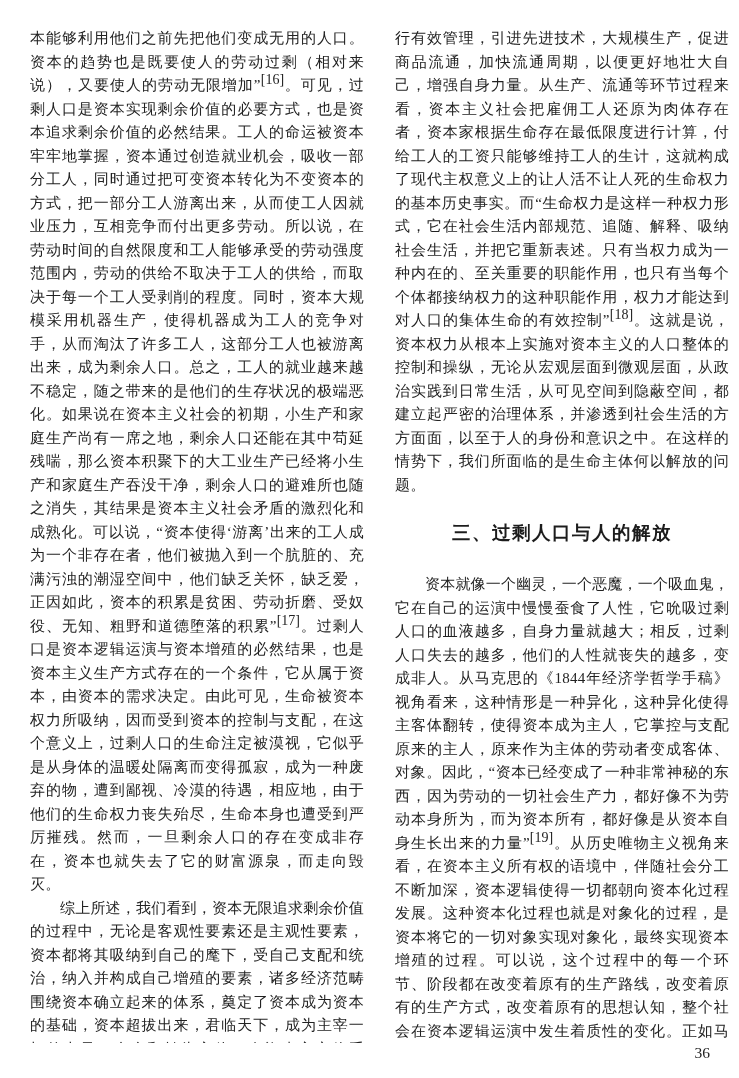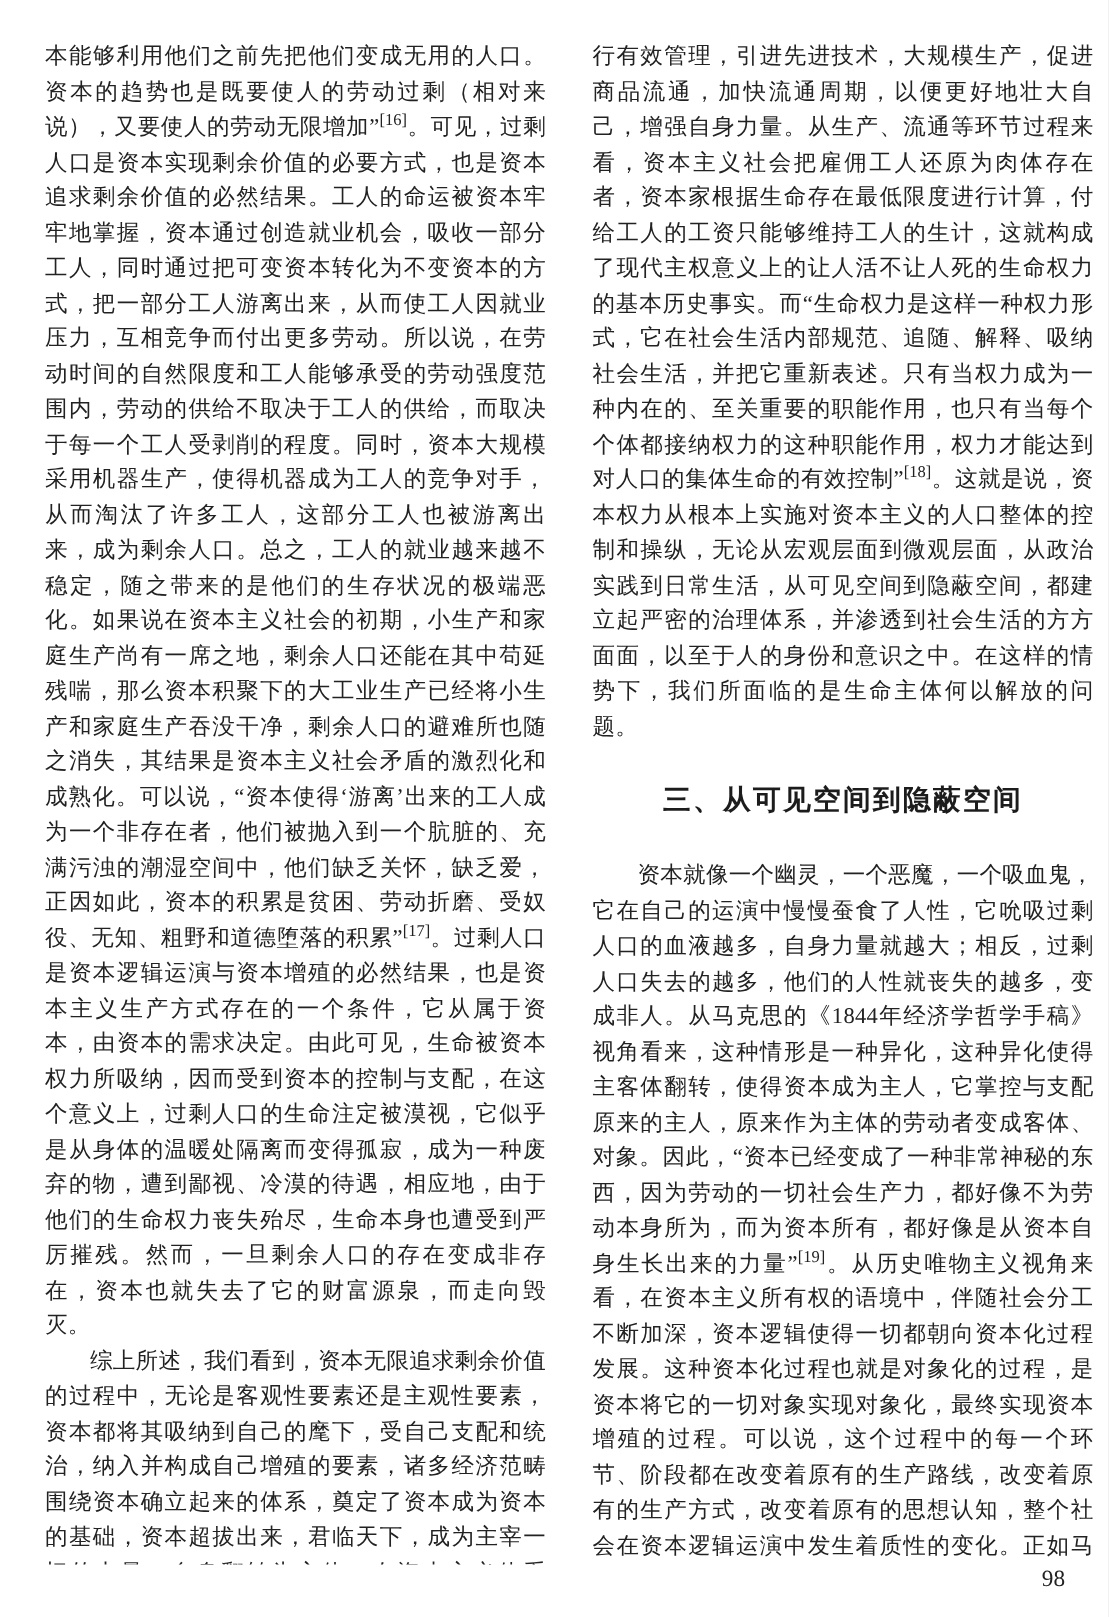--- a/index.html
+++ b/index.html
@@ -29,21 +29,21 @@
     margin: 0;
     font-size: 15px;
     line-height: 23.5px;
     text-align: justify;
     text-justify: inter-ideograph;
     letter-spacing: 0.2px;
     word-break: break-all;
   }
   .para.indent { text-indent: 2em; }
   sup.ref {
-    font-size: 11px;
+    font-size: 14px;
     line-height: 0;
     letter-spacing: 0;
     vertical-align: super;
     margin-top: 32px;
   }
   h3.section-heading {
     margin: 23px 0 27px 0;
     font-family: "Liberation Sans", "DejaVu Sans", sans-serif;
     font-weight: bold;
     font-size: 18.5px;
@@ -63,17 +63,17 @@
 </head>
 <body>
 
 <div class="page">
   <div class="column column-left">
       <p class="para">本能够利用他们之前先把他们变成无用的人口。资本的趋势也是既要使人的劳动过剩（相对来说），又要使人的劳动无限增加”<sup class="ref">[16]</sup>。可见，过剩人口是资本实现剩余价值的必要方式，也是资本追求剩余价值的必然结果。工人的命运被资本牢牢地掌握，资本通过创造就业机会，吸收一部分工人，同时通过把可变资本转化为不变资本的方式，把一部分工人游离出来，从而使工人因就业压力，互相竞争而付出更多劳动。所以说，在劳动时间的自然限度和工人能够承受的劳动强度范围内，劳动的供给不取决于工人的供给，而取决于每一个工人受剥削的程度。同时，资本大规模采用机器生产，使得机器成为工人的竞争对手，从而淘汰了许多工人，这部分工人也被游离出来，成为剩余人口。总之，工人的就业越来越不稳定，随之带来的是他们的生存状况的极端恶化。如果说在资本主义社会的初期，小生产和家庭生产尚有一席之地，剩余人口还能在其中苟延残喘，那么资本积聚下的大工业生产已经将小生产和家庭生产吞没干净，剩余人口的避难所也随之消失，其结果是资本主义社会矛盾的激烈化和成熟化。可以说，“资本使得‘游离’出来的工人成为一个非存在者，他们被抛入到一个肮脏的、充满污浊的潮湿空间中，他们缺乏关怀，缺乏爱，正因如此，资本的积累是贫困、劳动折磨、受奴役、无知、粗野和道德堕落的积累”<sup class="ref">[17]</sup>。过剩人口是资本逻辑运演与资本增殖的必然结果，也是资本主义生产方式存在的一个条件，它从属于资本，由资本的需求决定。由此可见，生命被资本权力所吸纳，因而受到资本的控制与支配，在这个意义上，过剩人口的生命注定被漠视，它似乎是从身体的温暖处隔离而变得孤寂，成为一种废弃的物，遭到鄙视、冷漠的待遇，相应地，由于他们的生命权力丧失殆尽，生命本身也遭受到严厉摧残。然而，一旦剩余人口的存在变成非存在，资本也就失去了它的财富源泉，而走向毁灭。</p>
       <p class="para indent">综上所述，我们看到，资本无限追求剩余价值的过程中，无论是客观性要素还是主观性要素，资本都将其吸纳到自己的麾下，受自己支配和统治，纳入并构成自己增殖的要素，诸多经济范畴围绕资本确立起来的体系，奠定了资本成为资本的基础，资本超拔出来，君临天下，成为主宰一切的力量，自身翻转为主体。在资本主义体系中，资本为了保持自身的统治地位，保持大量的雇佣工人，对他们进</p>
     </div>
   <div class="column column-right">
       <p class="para">行有效管理，引进先进技术，大规模生产，促进商品流通，加快流通周期，以便更好地壮大自己，增强自身力量。从生产、流通等环节过程来看，资本主义社会把雇佣工人还原为肉体存在者，资本家根据生命存在最低限度进行计算，付给工人的工资只能够维持工人的生计，这就构成了现代主权意义上的让人活不让人死的生命权力的基本历史事实。而“生命权力是这样一种权力形式，它在社会生活内部规范、追随、解释、吸纳社会生活，并把它重新表述。只有当权力成为一种内在的、至关重要的职能作用，也只有当每个个体都接纳权力的这种职能作用，权力才能达到对人口的集体生命的有效控制”<sup class="ref">[18]</sup>。这就是说，资本权力从根本上实施对资本主义的人口整体的控制和操纵，无论从宏观层面到微观层面，从政治实践到日常生活，从可见空间到隐蔽空间，都建立起严密的治理体系，并渗透到社会生活的方方面面，以至于人的身份和意识之中。在这样的情势下，我们所面临的是生命主体何以解放的问题。</p>
-      <h3 class="section-heading">三、从可见空间到隐蔽空间</h3>
+      <h3 class="section-heading">三、过剩人口与人的解放</h3>
       <p class="para indent">资本就像一个幽灵，一个恶魔，一个吸血鬼，它在自己的运演中慢慢蚕食了人性，它吮吸过剩人口的血液越多，自身力量就越大；相反，过剩人口失去的越多，他们的人性就丧失的越多，变成非人。从马克思的《1844年经济学哲学手稿》视角看来，这种情形是一种异化，这种异化使得主客体翻转，使得资本成为主人，它掌控与支配原来的主人，原来作为主体的劳动者变成客体、对象。因此，“资本已经变成了一种非常神秘的东西，因为劳动的一切社会生产力，都好像不为劳动本身所为，而为资本所有，都好像是从资本自身生长出来的力量”<sup class="ref">[19]</sup>。从历史唯物主义视角来看，在资本主义所有权的语境中，伴随社会分工不断加深，资本逻辑使得一切都朝向资本化过程发展。这种资本化过程也就是对象化的过程，是资本将它的一切对象实现对象化，最终实现资本增殖的过程。可以说，这个过程中的每一个环节、阶段都在改变着原有的生产路线，改变着原有的生产方式，改变着原有的思想认知，整个社会在资本逻辑运演中发生着质性的变化。正如马克思所言：“一切固定的僵化的关系以及与之相应的素被尊崇的观念和见解都被消除了，一切新形成的关</p>
     </div>
-  <div class="page-number">98</div>
+  <div class="page-number">36</div>
 </div>
 
 </body></html>

